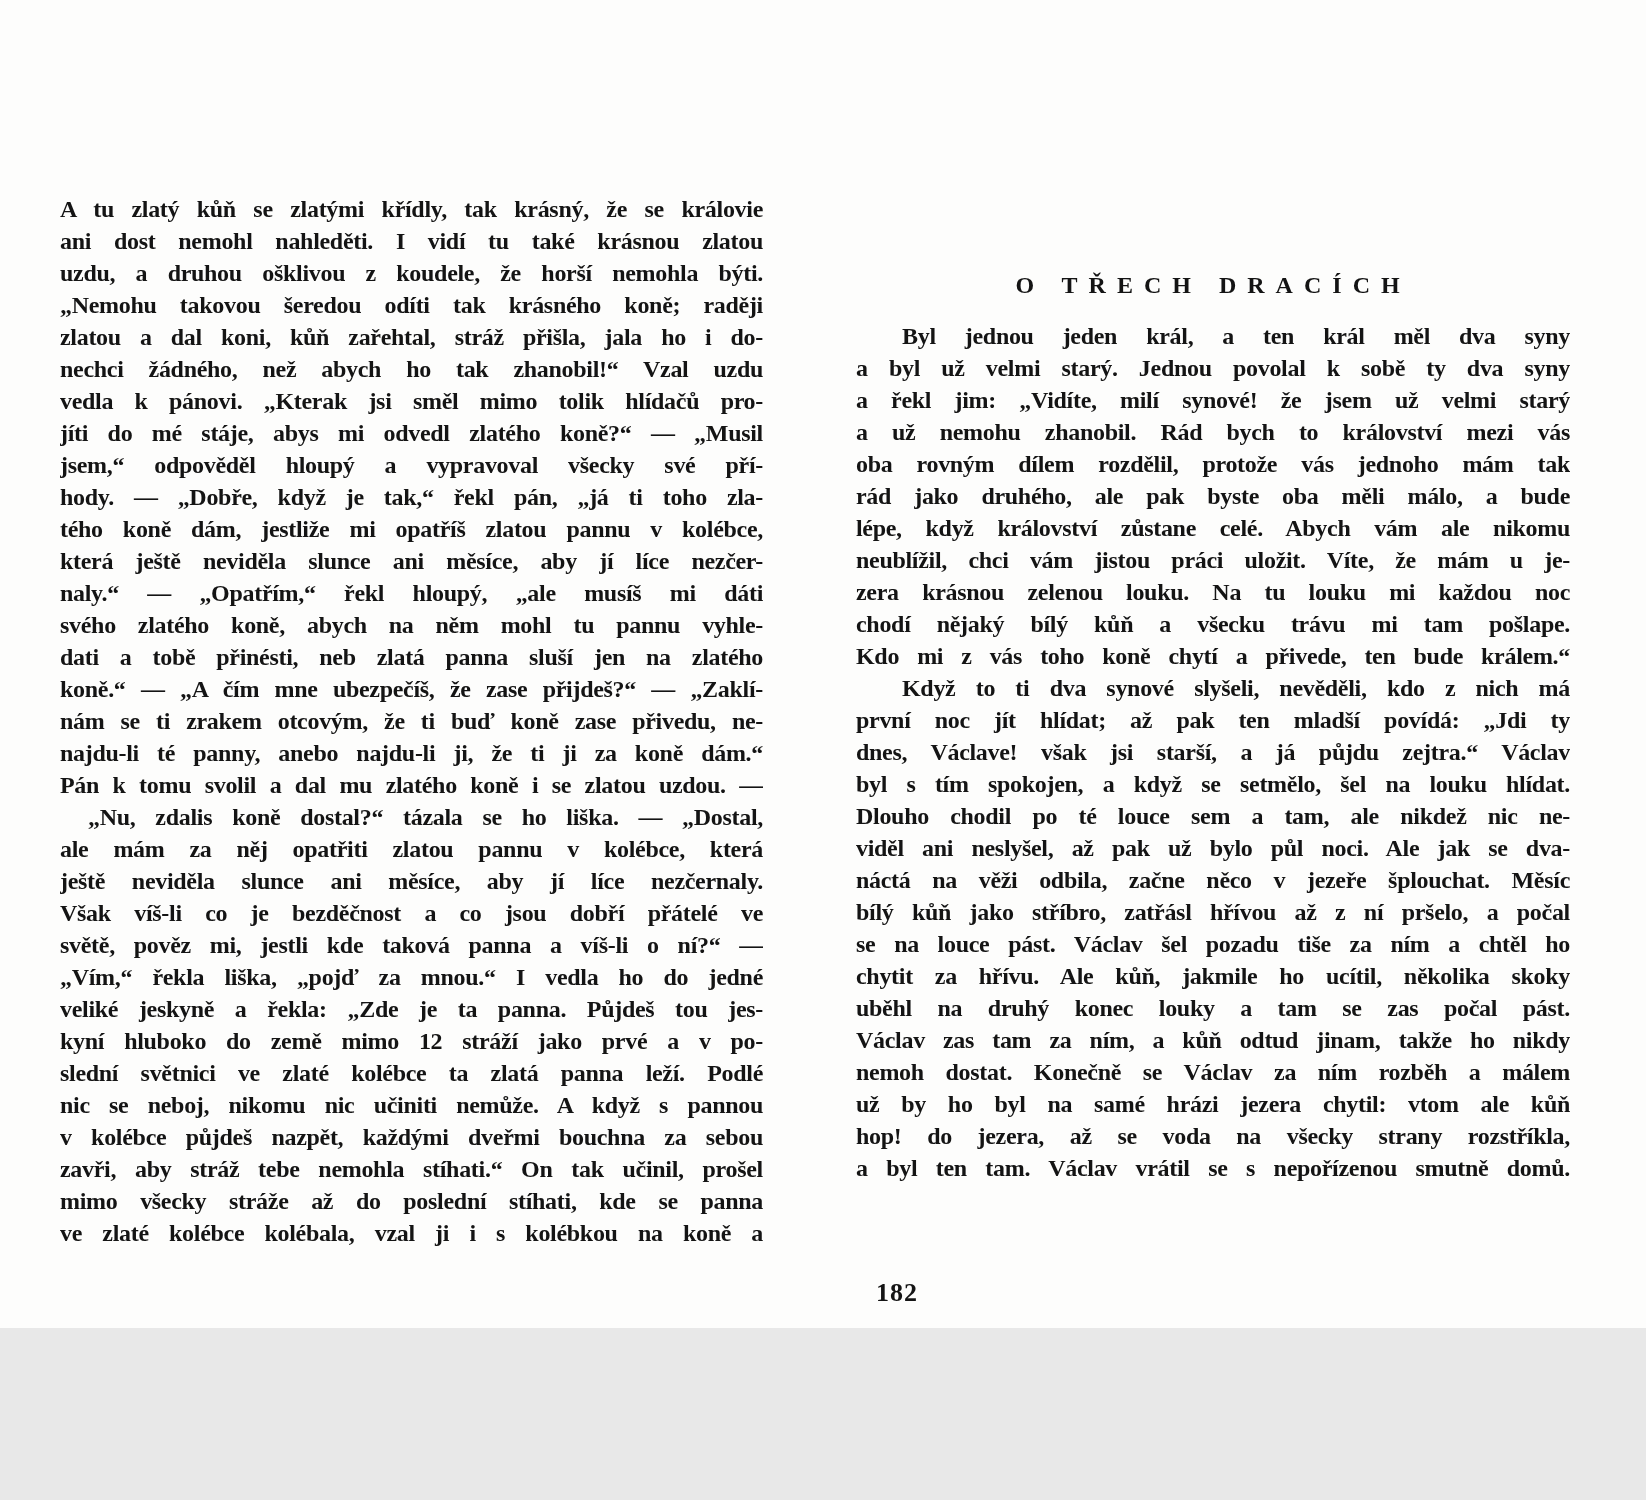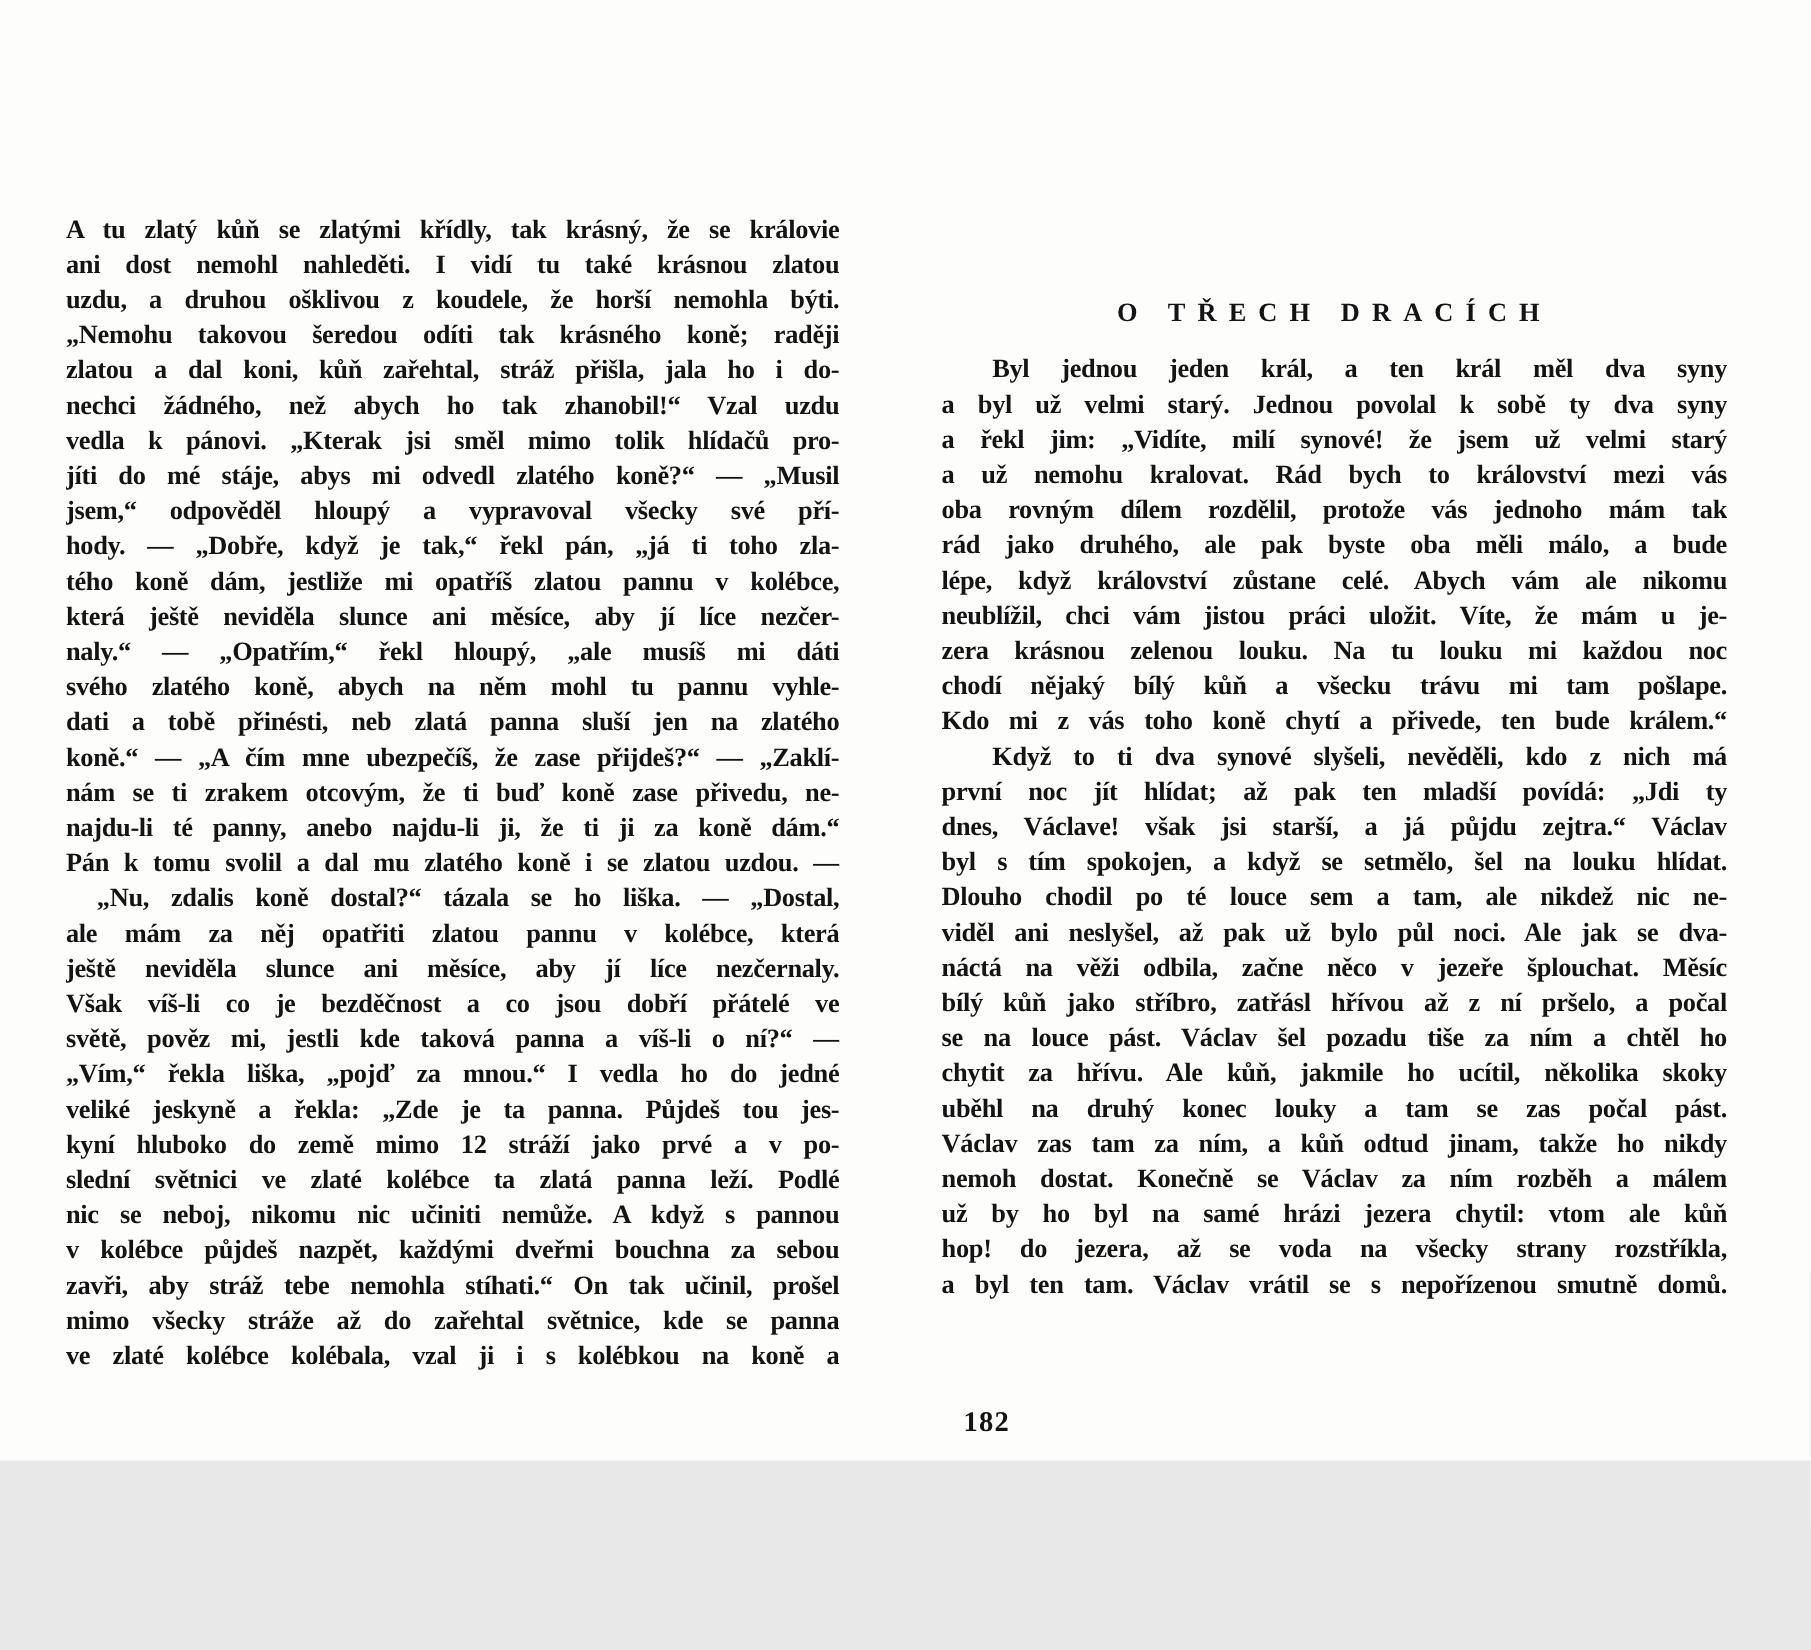--- a/index.html
+++ b/index.html
@@ -88,33 +88,33 @@
       <div class="line">ještě neviděla slunce ani měsíce, aby jí líce nezčernaly.</div>
       <div class="line">Však víš-li co je bezděčnost a co jsou dobří přátelé ve</div>
       <div class="line">světě, pověz mi, jestli kde taková panna a víš-li o ní?“ —</div>
       <div class="line">„Vím,“ řekla liška, „pojď za mnou.“ I vedla ho do jedné</div>
       <div class="line">veliké jeskyně a řekla: „Zde je ta panna. Půjdeš tou jes-</div>
       <div class="line">kyní hluboko do země mimo 12 stráží jako prvé a v po-</div>
       <div class="line">slední světnici ve zlaté kolébce ta zlatá panna leží. Podlé</div>
       <div class="line">nic se neboj, nikomu nic učiniti nemůže. A když s pannou</div>
       <div class="line">v kolébce půjdeš nazpět, každými dveřmi bouchna za sebou</div>
       <div class="line">zavři, aby stráž tebe nemohla stíhati.“ On tak učinil, prošel</div>
-      <div class="line">mimo všecky stráže až do zařehtal světnice, kde se panna</div>
+      <div class="line">mimo všecky stráže až do poslední stíhati, kde se panna</div>
       <div class="line">ve zlaté kolébce kolébala, vzal ji i s kolébkou na koně a</div>
     </div>
 
   <div class="page-number pn-left">181</div>
 
   <div class="story-heading">O TŘECH DRACÍCH</div>
 
   <div class="text-col right-col">
       <div class="line indent">Byl jednou jeden král, a ten král měl dva syny</div>
       <div class="line">a byl už velmi starý. Jednou povolal k sobě ty dva syny</div>
       <div class="line">a řekl jim: „Vidíte, milí synové! že jsem už velmi starý</div>
-      <div class="line">a už nemohu kralovat. Rád bych to království mezi vás</div>
+      <div class="line">a už nemohu zhanobil. Rád bych to království mezi vás</div>
       <div class="line">oba rovným dílem rozdělil, protože vás jednoho mám tak</div>
       <div class="line">rád jako druhého, ale pak byste oba měli málo, a bude</div>
       <div class="line">lépe, když království zůstane celé. Abych vám ale nikomu</div>
       <div class="line">neublížil, chci vám jistou práci uložit. Víte, že mám u je-</div>
       <div class="line">zera krásnou zelenou louku. Na tu louku mi každou noc</div>
       <div class="line">chodí nějaký bílý kůň a všecku trávu mi tam pošlape.</div>
       <div class="line">Kdo mi z vás toho koně chytí a přivede, ten bude králem.“</div>
       <div class="line indent">Když to ti dva synové slyšeli, nevěděli, kdo z nich má</div>
       <div class="line">první noc jít hlídat; až pak ten mladší povídá: „Jdi ty</div>
       <div class="line">dnes, Václave! však jsi starší, a já půjdu zejtra.“ Václav</div>

